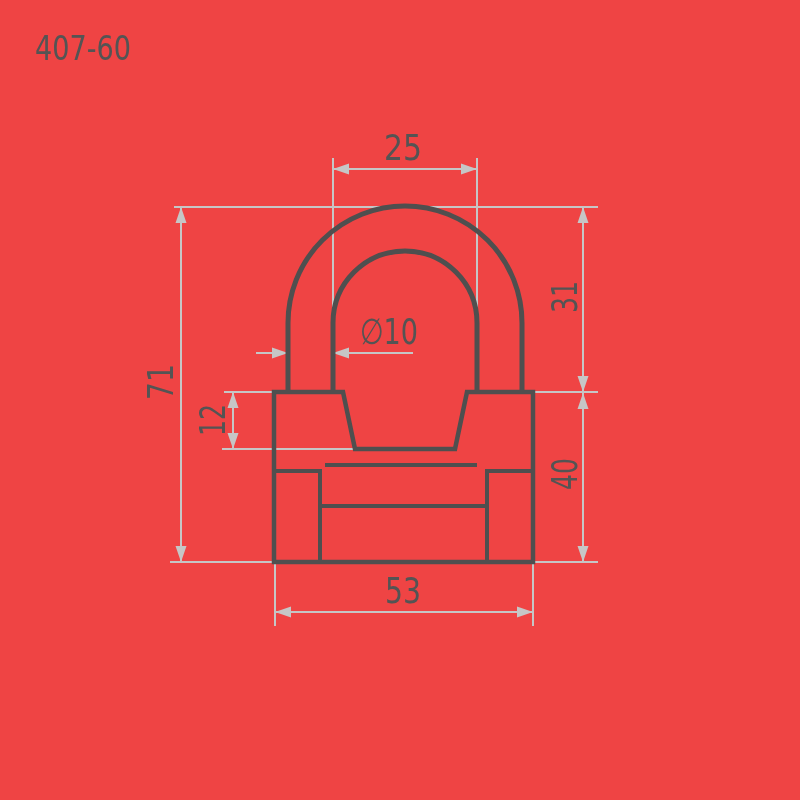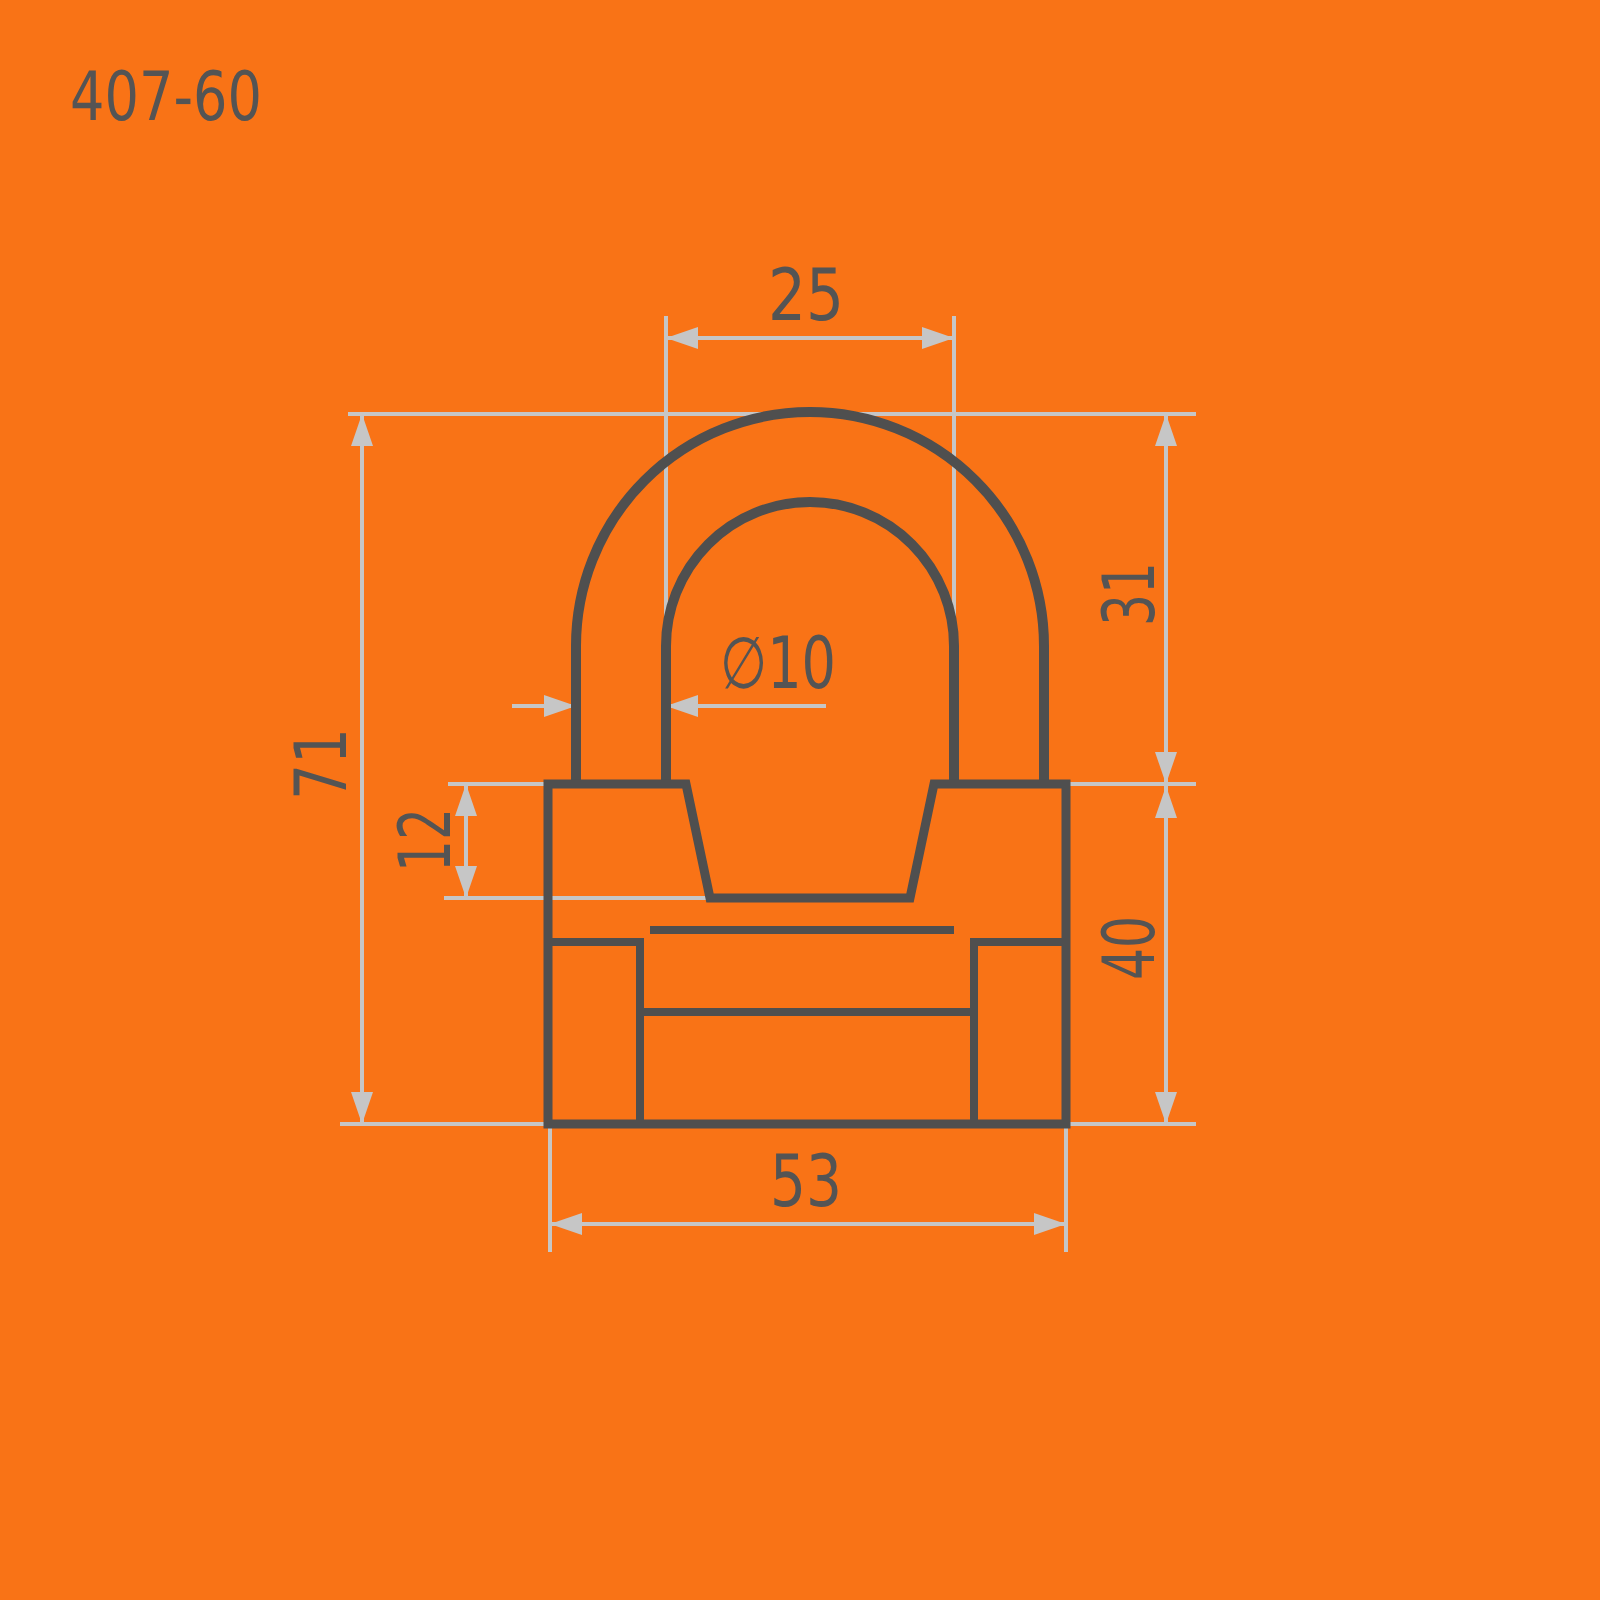--- a/index.html
+++ b/index.html
@@ -4,21 +4,21 @@
 <style>
   html, body {
     margin: 0;
     padding: 0;
     background: #ffffff;
   }
   #stage {
     position: relative;
     width: 800px;
     height: 800px;
-    background: #f97316;
+    background: #ef4444;
     overflow: hidden;
     font-family: "DejaVu Sans", "Liberation Sans", sans-serif;
   }
   svg text {
     font-family: "DejaVu Sans", "Liberation Sans", sans-serif;
     fill: #545454;
   }
   .dim-label {
     font-size: 36px;
   }

